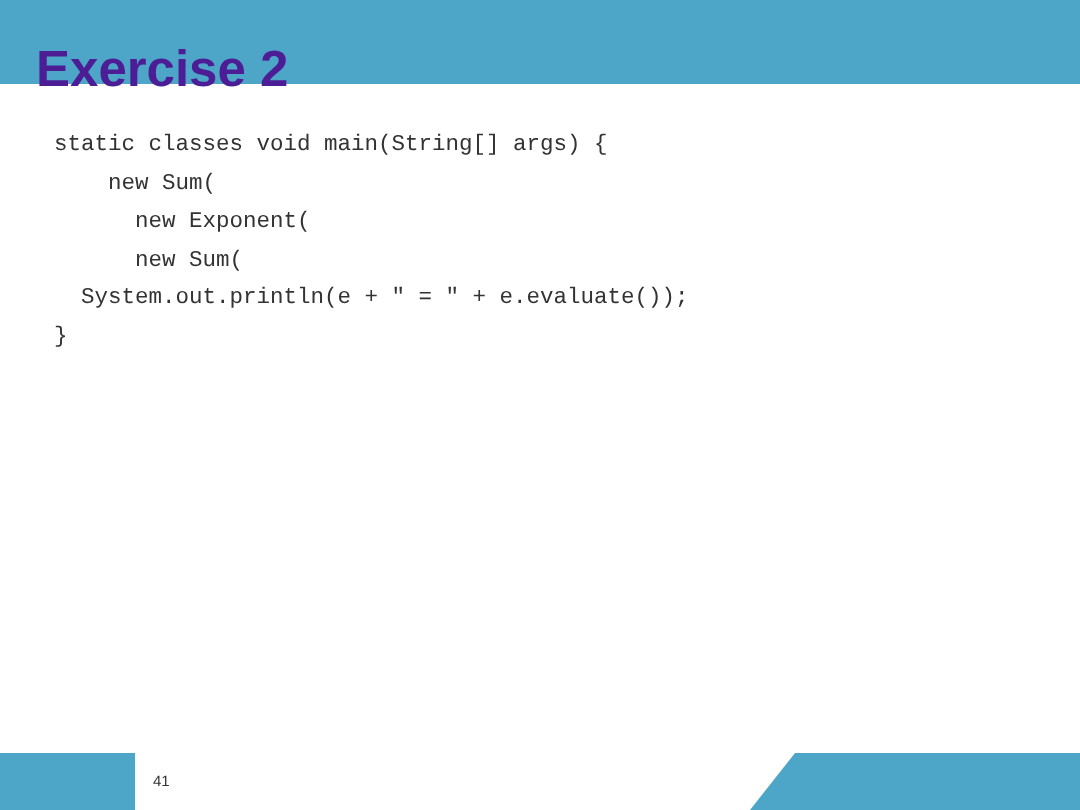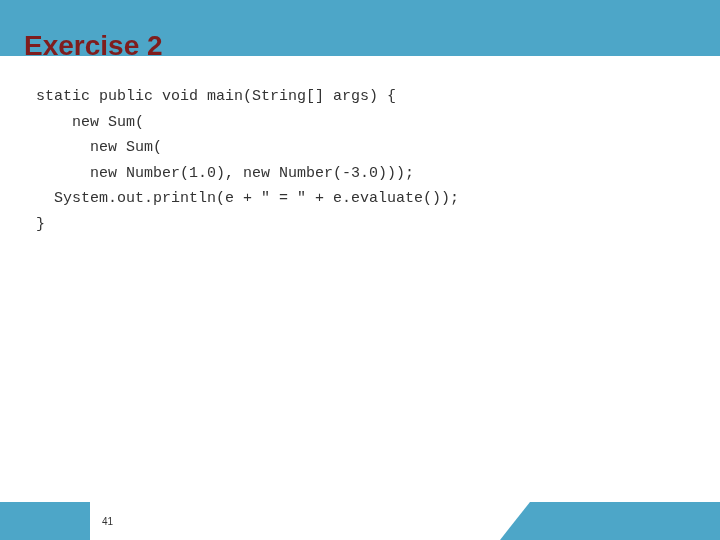--- a/index.html
+++ b/index.html
@@ -18,22 +18,22 @@
 
     .header {
       background: #4da6c8;
       padding: 14px 24px;
       height: 56px;
       display: flex;
       align-items: center;
     }
 
     .header-title {
-      color: #7f1d1d;
-      font-size: 28px;
+      color: #4c1d95;
+      font-size: 34px;
       font-weight: bold;
       margin-top: 36px;
     }
 
     .main-content {
       padding: 28px 36px 20px 36px;
       flex: 1;
     }
 
     .description {
@@ -93,24 +93,24 @@
 </head>
 <body>
 
 <div class="header">
   <span class="header-title">Exercise 2</span>
 </div>
 
 <div class="main-content">
 
   <div class="code-block">
-    <span class="code-line">static public void main(String[] args) {</span>
+    <span class="code-line">static classes void main(String[] args) {</span>
     <span class="code-line">    new Sum(</span>
+    <span class="code-line">      new Exponent(</span>
     <span class="code-line">      new Sum(</span>
-    <span class="code-line">      new Number(1.0), new Number(-3.0)));</span>
     <span class="code-line">  System.out.println(e + " = " + e.evaluate());</span>
     <span class="code-line">}</span>
   </div>
 </div>
 
 <div class="footer">
   <div class="footer-left"></div>
   <span class="footer-page-num">41</span>
   <div class="footer-right"></div>
 </div>

